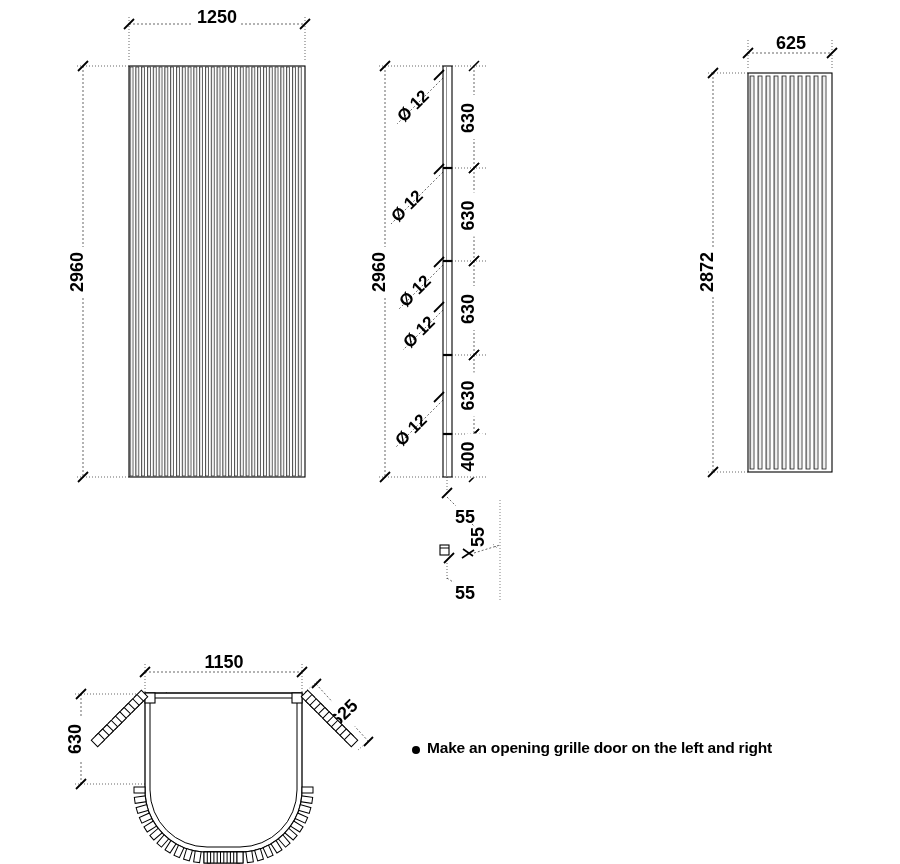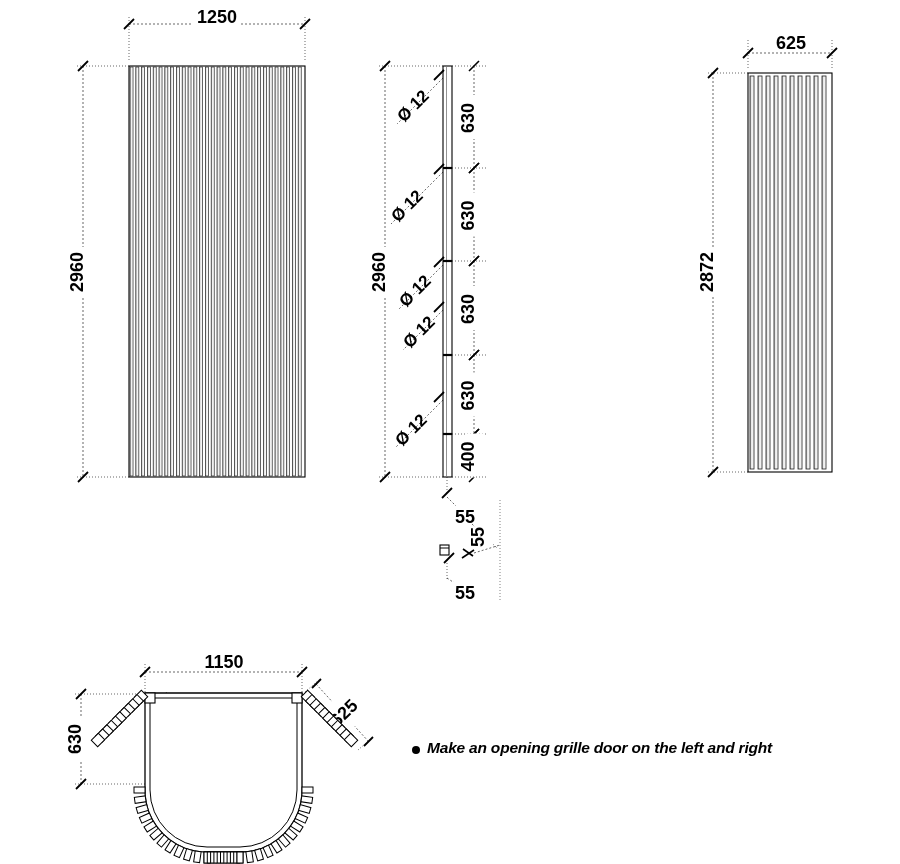--- a/index.html
+++ b/index.html
@@ -24,21 +24,20 @@
     top: 0;
   }
   .note-text {
     position: absolute;
     font-family: "Liberation Sans", sans-serif;
     font-size: 15.5px;
     font-weight: 600;
     color: #000;
     white-space: nowrap;
     letter-spacing: -0.2px;
-    font-style: italic;
   }
   .note-bullet {
     position: absolute;
     width: 8px;
     height: 8px;
     border-radius: 50%;
     background: #000;
   }
 </style>
 </head>

